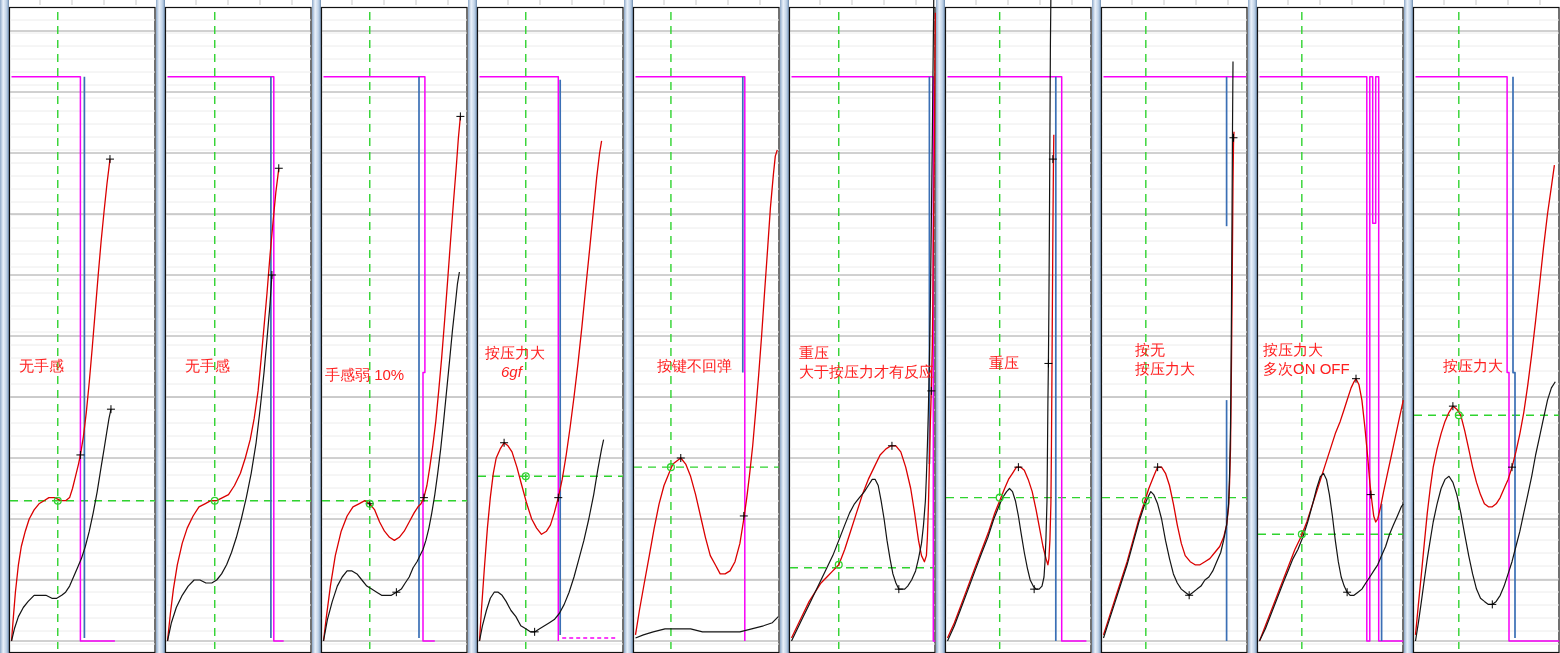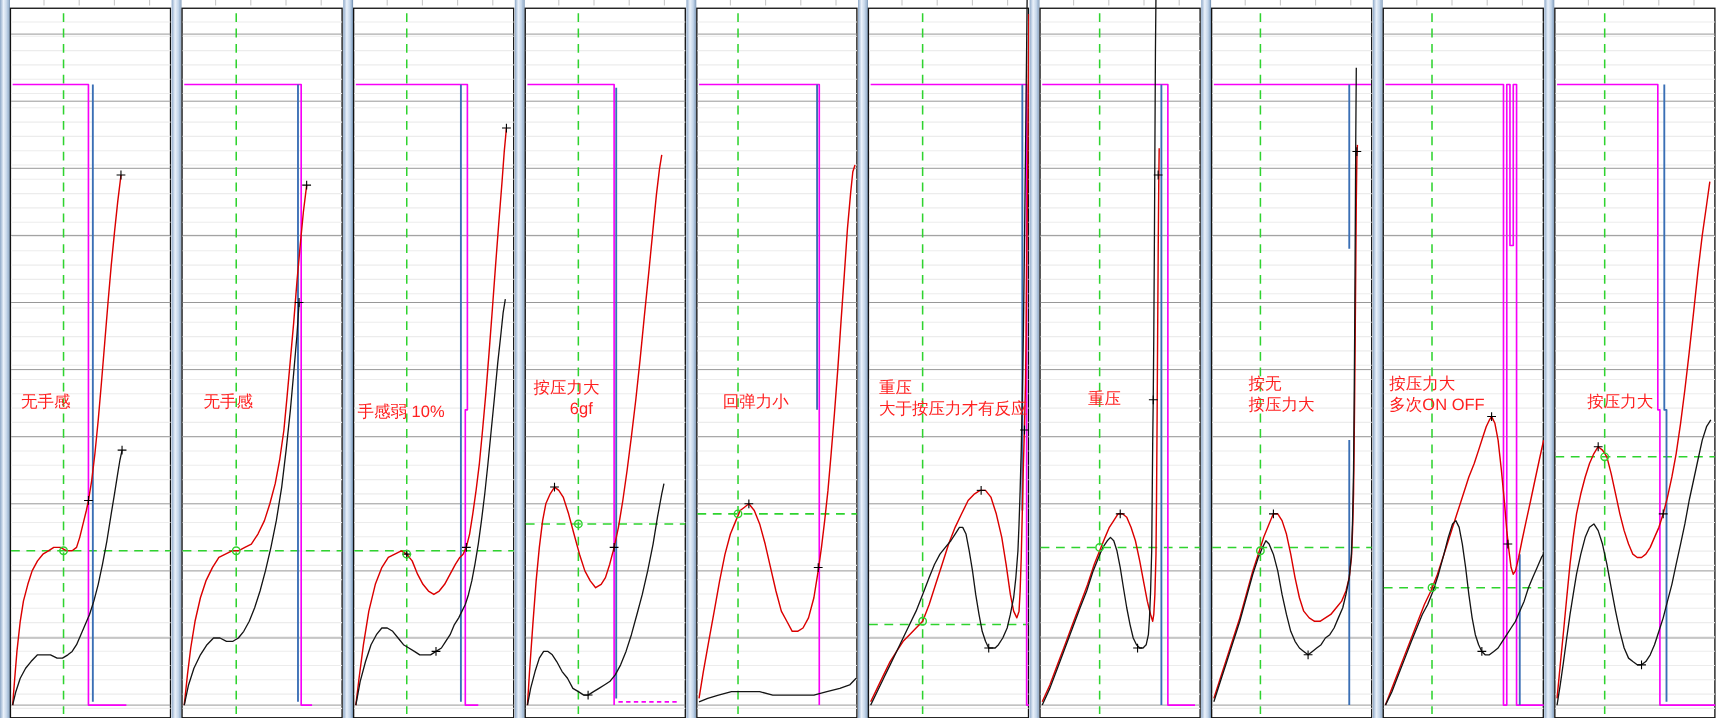--- a/index.html
+++ b/index.html
@@ -438,21 +438,21 @@
           <line x1="90.27" y1="493.65" x2="90.27" y2="501.65" stroke="#000" stroke-width="1"></line>
         </g>
         <g>
           <line x1="62.629999999999995" y1="631.85" x2="70.63" y2="631.85" stroke="#000" stroke-width="1"></line>
           <line x1="66.63" y1="627.85" x2="66.63" y2="635.85" stroke="#000" stroke-width="1"></line>
         </g>
         <circle cx="57.765" cy="476.3" r="3.4" fill="none" stroke="#2fd32f" stroke-width="1.3"></circle>
       </svg>
       <div class="ann">
         <div class="ann-line" style="left: 17px; top: 344.35px;">按压力大</div>
-        <div class="ann-line" style="left: 50px; top: 363.35px;">6gf</div>
+        <div class="ann-line" style="left: 33px; top: 363.35px; font-style: italic;">6gf</div>
       </div>
   </section>
 
   <section class="panel">
     <div class="splitter"></div>
     <div class="labels">
         <div class="axis-label" style="top: 23px;">200.0</div>
         <div class="axis-label" style="top: 84px;">180.0</div>
         <div class="axis-label" style="top: 145px;">160.0</div>
         <div class="axis-label" style="top: 206px;">140.0</div>
@@ -541,21 +541,21 @@
           <line x1="52.78" y1="458" x2="60.78" y2="458" stroke="#000" stroke-width="1"></line>
           <line x1="56.78" y1="454" x2="56.78" y2="462" stroke="#000" stroke-width="1"></line>
         </g>
         <g>
           <line x1="115.82" y1="515.95" x2="123.82" y2="515.95" stroke="#000" stroke-width="1"></line>
           <line x1="119.82" y1="511.95000000000005" x2="119.82" y2="519.95" stroke="#000" stroke-width="1"></line>
         </g>
         <circle cx="46.93" cy="467.15" r="3.4" fill="none" stroke="#2fd32f" stroke-width="1.3"></circle>
       </svg>
       <div class="ann">
-        <div class="ann-line" style="left: 33px; top: 356.55px;">回弹力小</div>
+        <div class="ann-line" style="left: 33px; top: 356.55px;">按键不回弹</div>
       </div>
   </section>
 
   <section class="panel">
     <div class="splitter"></div>
     <div class="labels">
         <div class="axis-label" style="top: 23px;">200.0</div>
         <div class="axis-label" style="top: 84px;">180.0</div>
         <div class="axis-label" style="top: 145px;">160.0</div>
         <div class="axis-label" style="top: 206px;">140.0</div>

